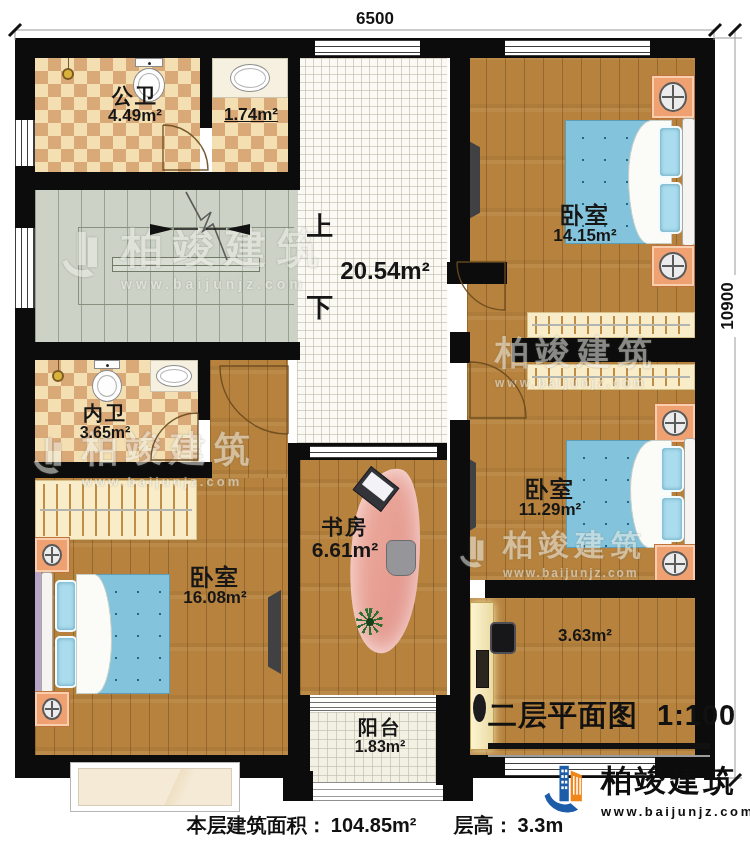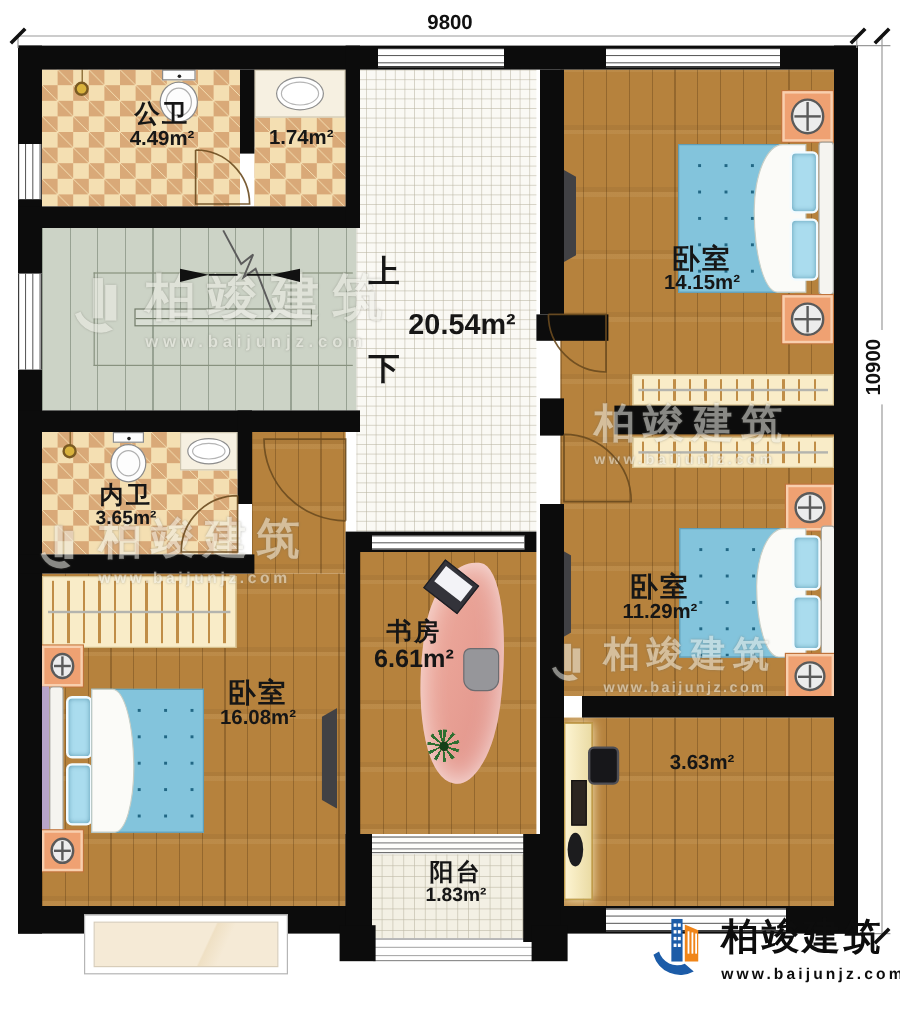--- a/index.html
+++ b/index.html
@@ -274,21 +274,21 @@
         <rect x="35" y="12" width="10" height="32"></rect>
       </svg>
     <div class="wm-texts">
       <span class="wm-cn" style="font-size:30px;letter-spacing:6px;">柏竣建筑</span>
       <span class="wm-url" style="font-size:12px;letter-spacing:2px;">www.baijunjz.com</span>
     </div>
   </div>
 
   <div class="rlabel" style="left:90px;top:84px;width:90px;font-size:21px;letter-spacing:2px;">公卫</div>
   <div class="rlabel" style="left:90px;top:107px;width:90px;font-size:17px;">4.49m²</div>
-  <div class="rlabel" style="left:215px;top:106px;width:72px;font-size:17px;">1.74m²</div>
+  <div class="rlabel" style="left:215px;top:106px;width:72px;font-size:17px;text-decoration:underline;">1.74m²</div>
   <div class="rlabel" style="left:302px;top:212px;width:36px;font-size:26px;">上</div>
   <div class="rlabel" style="left:325px;top:258px;width:120px;font-size:24px;">20.54m²</div>
   <div class="rlabel" style="left:302px;top:293px;width:36px;font-size:26px;">下</div>
   <div class="rlabel" style="left:530px;top:203px;width:110px;font-size:23px;letter-spacing:2px;">卧室</div>
   <div class="rlabel" style="left:530px;top:227px;width:110px;font-size:17px;">14.15m²</div>
   <div class="rlabel" style="left:55px;top:402px;width:100px;font-size:20px;letter-spacing:2px;">内卫</div>
   <div class="rlabel" style="left:55px;top:424px;width:100px;font-size:16px;">3.65m²</div>
   <div class="rlabel" style="left:500px;top:477px;width:100px;font-size:23px;letter-spacing:2px;">卧室</div>
   <div class="rlabel" style="left:500px;top:501px;width:100px;font-size:17px;">11.29m²</div>
   <div class="rlabel" style="left:300px;top:515px;width:90px;font-size:21px;letter-spacing:2px;">书房</div>
@@ -316,23 +316,31 @@
     <g stroke="#9a9a9a" stroke-width="1">
       <path d="M15 30 L715 30"></path>
       <path d="M735 30 L735 780"></path>
       <path d="M15 30 L15 40 M714 30 L714 40 M715 38 L742 38 M715 778 L742 778"></path>
     </g>
     <g stroke="#111" stroke-width="3">
       <path d="M9 36 L21 24 M709 36 L721 24 M729 36 L741 24 M729 786 L741 774"></path>
     </g>
   </svg>
 
-  <div class="dimlabel" style="left:335px;top:9px;width:80px;">9800</div>
+  <div class="dimlabel" style="left:335px;top:9px;width:80px;">6500</div>
   <div class="dimlabel" style="left:697px;top:296px;width:62px;transform:rotate(-90deg);">10900</div>
 
+  <div id="title-block">
+    <div id="title-line1">
+      <span>二层平面图</span>
+      <span style="margin-left:10px;">1:100</span>
+    </div>
+    <div id="title-rule-thick"></div>
+    <div id="title-rule-thin"></div>
+  </div>
 
   <div id="logo">
     <svg width="56" height="62" viewBox="0 0 60 64">
       <path fill="#1c5ca8" d="M7 37 a25 25 0 0 0 36 15 l-8 -7 a17 17 0 0 1 -23 -11 z"></path>
       <rect fill="#1c5ca8" x="23" y="5" width="10" height="38"></rect>
       <g fill="#fff">
         <rect x="25" y="9" width="2.6" height="3"></rect>
           <rect x="28.8" y="9" width="2.6" height="3"></rect>
         <rect x="25" y="15" width="2.6" height="3"></rect>
           <rect x="28.8" y="15" width="2.6" height="3"></rect>
@@ -347,14 +355,19 @@
           <rect x="41" y="17" width="1.6" height="19"></rect>
           <rect x="44.3" y="18" width="1.6" height="18"></rect>
         </g>
     </svg>
     <div id="logo-texts">
       <span id="logo-company">柏竣建筑</span>
       <span id="logo-url">www.baijunjz.com</span>
     </div>
   </div>
 
+  <div id="footer">
+    <span>本层建筑面积：</span><span>104.85m²</span>
+    <span style="display:inline-block;width:18px;"></span>
+    <span>层高：</span><span>3.3m</span>
+  </div>
 
 </div>
 
 </body></html>

